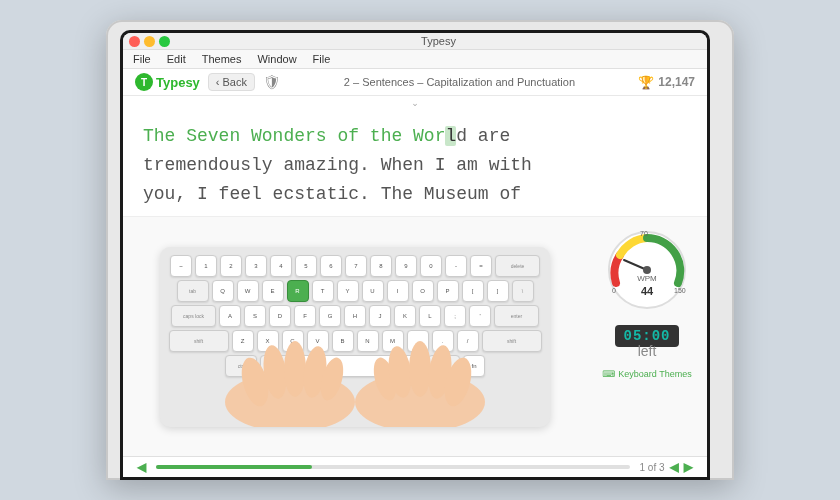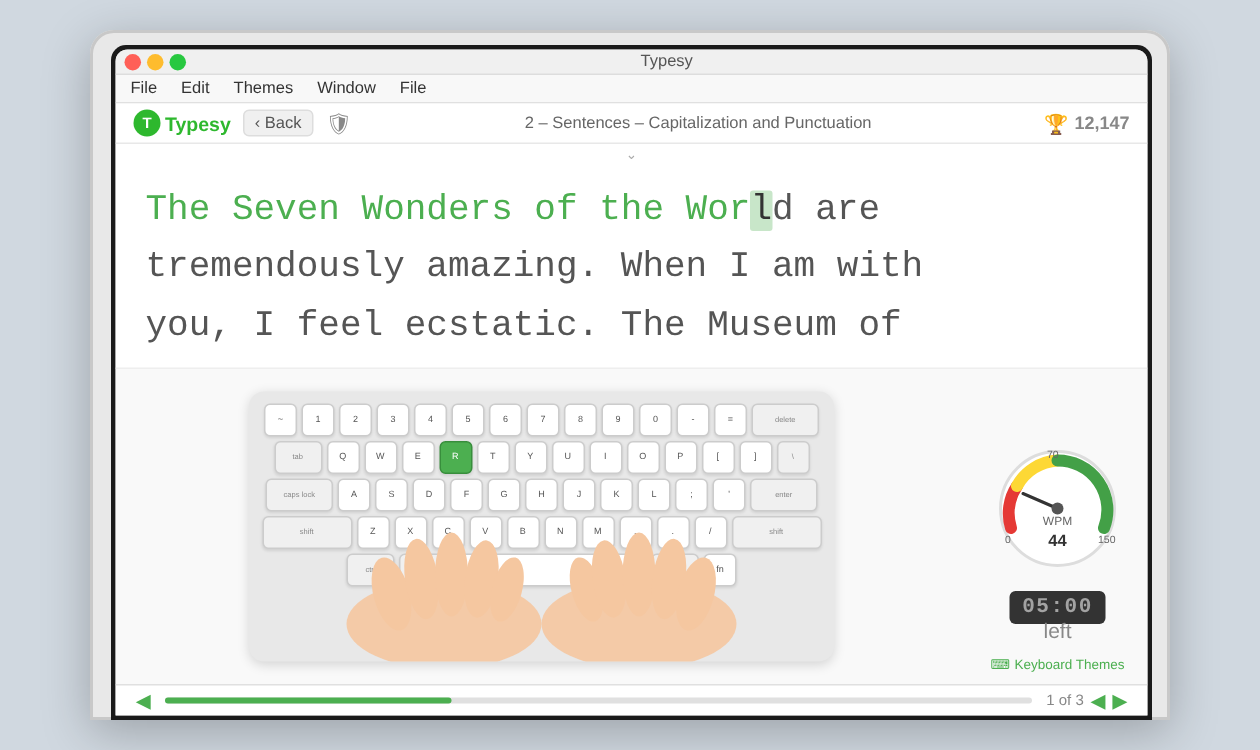--- a/index.html
+++ b/index.html
@@ -9,26 +9,26 @@
       align-items: center;
       justify-content: center;
       width: 840px;
       height: 500px;
       font-family: -apple-system, BlinkMacSystemFont, 'Segoe UI', sans-serif;
       overflow: hidden;
     }
 
     
     .laptop-outer {
-      width: 720px;
+      width: 628px;
       height: 460px;
       background: #e8e8e8;
       border-radius: 16px 16px 0 0;
       box-shadow: 0 8px 32px rgba(0,0,0,0.25), inset 0 0 0 2px #c8c8c8;
-      padding: 10px 12px 0 14px;
+      padding: 10px 24px 0 14px;
       display: flex;
       flex-direction: column;
       position: relative;
     }
     .laptop-screen-bezel {
       background: #1a1a1a;
       border-radius: 10px 10px 0 0;
       flex: 1;
       padding: 3px;
       display: flex;
@@ -141,21 +141,21 @@
     }
 
     
     .typing-area {
       background: #fff;
       padding: 12px 20px 8px 20px;
       border-bottom: 1px solid #eee;
     }
     .typing-text {
       font-family: 'Courier New', Courier, monospace;
-      font-size: 24px;
+      font-size: 18px;
       line-height: 1.6;
       color: #333;
     }
     .text-typed {
       color: #4caf50;
     }
     .text-current-char {
       background: #c8e6c9;
       border-radius: 2px;
       color: #333;
@@ -238,40 +238,40 @@
       pointer-events: none;
     }
 
     
     .right-panel {
       width: 120px;
       background: #f9f9f9;
       display: flex;
       flex-direction: column;
       align-items: center;
-      justify-content: flex-end;
+      justify-content: flex-start;
       padding: 8px;
       gap: 10px;
     }
 
     
     .speedometer {
       width: 90px;
       height: 90px;
       position: relative;
     }
     .speed-svg {
       width: 90px;
       height: 90px;
     }
 
     
     .timer-display {
       background: #333;
-      color: #a3a3a3;
+      color: #14b8a6;
       font-family: 'Courier New', monospace;
       font-size: 14px;
       font-weight: bold;
       padding: 3px 8px;
       border-radius: 4px;
       letter-spacing: 1px;
     }
     .left-label {
       font-size: 14px;
       color: #888;

